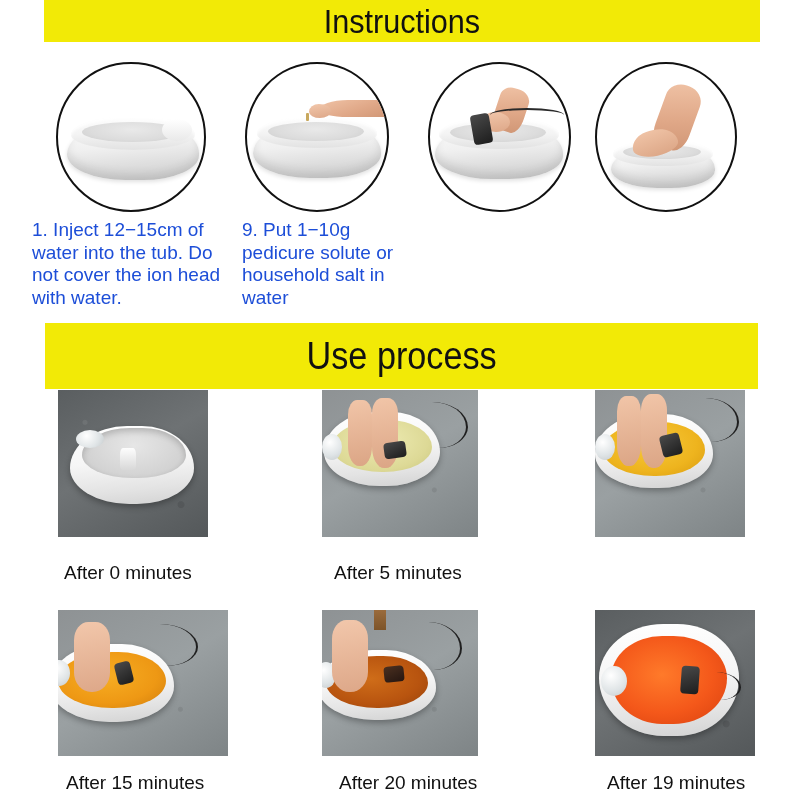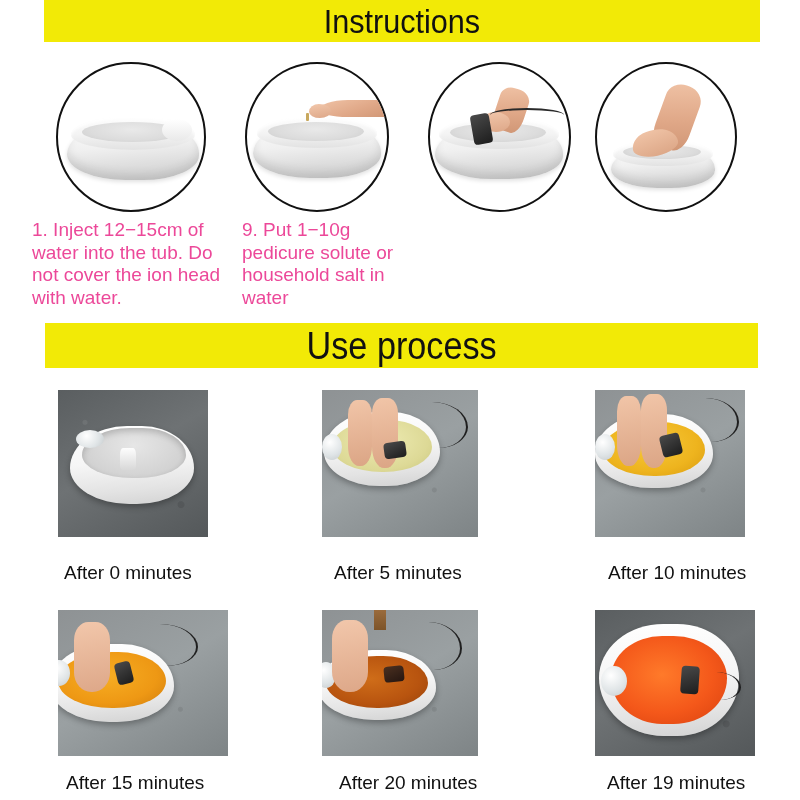--- a/index.html
+++ b/index.html
@@ -25,21 +25,21 @@
   .banner-text {
     font-size: 34px;
     font-weight: 400;
     color: #111;
     letter-spacing: 0px;
     line-height: 1;
     font-family: "Liberation Sans", sans-serif;
     transform: scaleX(0.9);
   }
   #banner-instructions { left: 44px; top: 0px; width: 716px; height: 42px; }
-  #banner-use-process  { left: 45px; top: 323px; width: 713px; height: 45px; }
+  #banner-use-process  { left: 45px; top: 323px; width: 713px; height: 66px; }
   #banner-use-process .banner-text { font-size: 38px; }
 
   
   .steps-row { position: absolute; left: 0; top: 56px; width: 800px; height: 160px; }
 
   .step-circle {
     position: absolute;
     border: 2.5px solid #111;
     border-radius: 50%;
     overflow: hidden;
@@ -98,21 +98,21 @@
     border-radius: 50%;
     height: 14px;
     border-left: none; border-right: none; border-bottom: none;
   }
 
   
   .step-caption {
     position: absolute;
     font-size: 19px;
     line-height: 22.5px;
-    color: #ec4899;
+    color: #1d4ed8;
     font-family: "Liberation Sans", sans-serif;
   }
 
   
   .photo {
     position: absolute;
     overflow: hidden;
     background: #6b6f72;
   }
   .photo-bg { position: absolute; inset: 0; }
@@ -265,21 +265,20 @@
                 background:radial-gradient(ellipse at 46% 40%,#f6c93a,#eeb41e 60%,#d79a10 100%);"></div>
     <div class="tub-knob" style="left:0px; top:44px; width:20px; height:26px;"></div>
     <div class="foot" style="left:22px; top:6px; width:24px; height:70px;
                 border-radius:38% 38% 46% 46% / 22% 22% 30% 30%;"></div>
     <div class="foot" style="left:46px; top:4px; width:26px; height:74px;
                 border-radius:38% 38% 46% 46% / 22% 22% 30% 30%;"></div>
     <div class="ion-head" style="left:66px; top:44px; width:20px; height:22px; transform:rotate(-14deg);"></div>
     <div class="cord" style="left:82px; top:8px; width:62px; height:44px;
                 border-top:none; border-right:2px solid #1f1f1f; border-radius:0 60% 50% 0;"></div>
   </div>
-  <div class="photo-caption" style="left:608px; top:562px;">After 10 minutes</div>
 
   <div class="photo" style="left:58px; top:610px; width:170px; height:146px;">
     <div class="photo-bg bg-grey"></div>
     <div class="tub" style="left:-8px; top:34px; width:124px; height:78px;"></div>
     <div class="water" style="left:0px; top:42px; width:108px; height:56px;
                 background:radial-gradient(ellipse at 44% 42%,#f7ae23,#ee9814 60%,#cf7c0c 100%);"></div>
     <div class="tub-knob" style="left:-10px; top:50px; width:22px; height:26px;"></div>
     <div class="hand" style="left:16px; top:12px; width:36px; height:70px;
                 border-radius:40% 40% 48% 48% / 26% 26% 28% 28%;"></div>
     <div class="ion-head" style="left:58px; top:52px; width:16px; height:22px; transform:rotate(-14deg);"></div>

